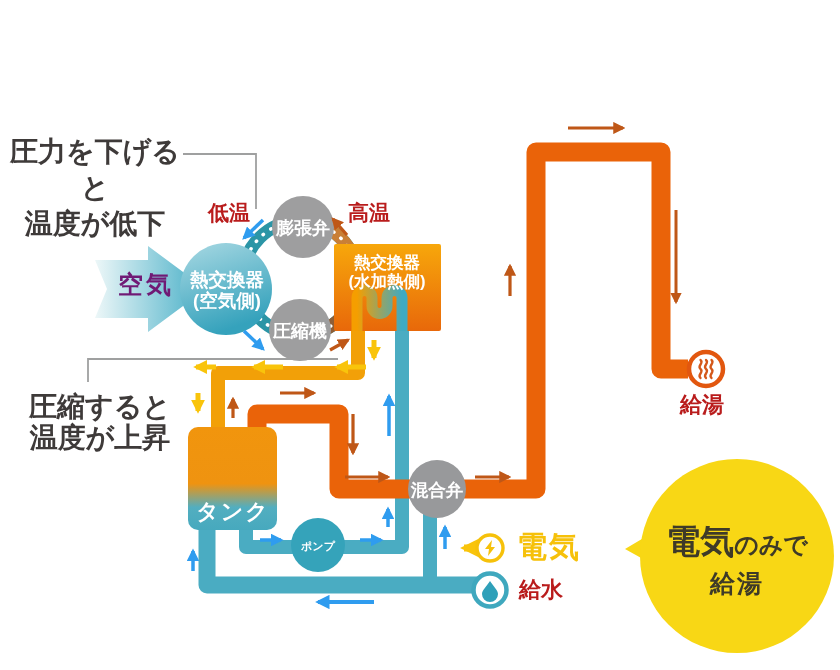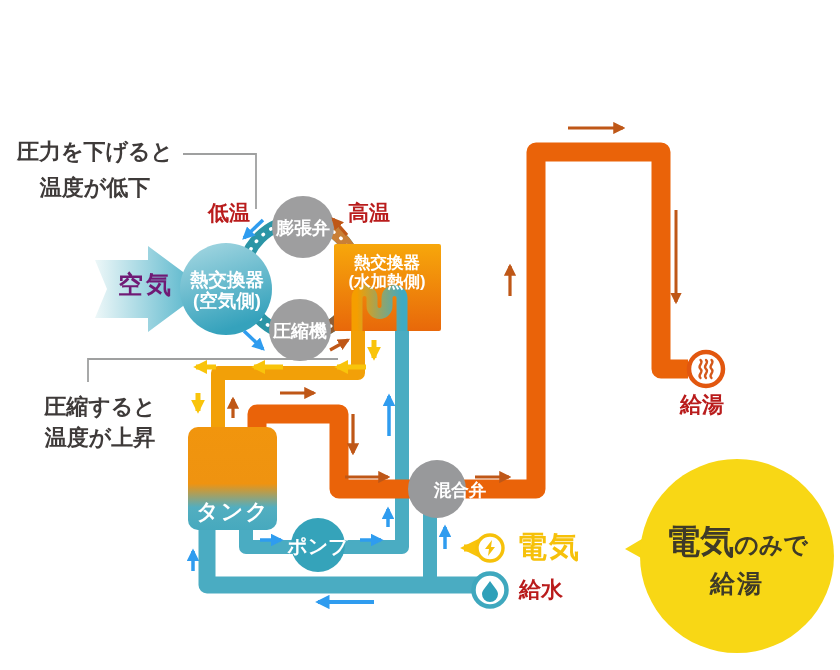--- a/index.html
+++ b/index.html
@@ -1,30 +1,30 @@
 <!DOCTYPE html>
 <html><head>
 <meta charset="utf-8">
 <style>
   html,body{margin:0;padding:0;background:#fff;}
   #stage{position:relative;width:840px;height:670px;background:#fff;overflow:hidden;
          font-family:"Liberation Sans","DejaVu Sans",sans-serif;}
   #pipes{position:absolute;left:0;top:0;}
   .txt{position:absolute;transform:translate(-50%,-50%);white-space:nowrap;
        color:#b91c1c;font-weight:bold;}
-  .ann{color:#3E3A39;font-weight:bold;font-size:22px;text-align:center;line-height:36px;}
+  .ann{color:#3E3A39;font-weight:bold;font-size:28px;text-align:center;line-height:36px;}
   .white{color:#fff;}
   .lbl-temp{font-size:21px;}
   .air-label{color:#701a75;font-size:25px;letter-spacing:3px;}
   .node-air{font-size:18.5px;line-height:21px;text-align:center;}
   .node-sm{font-size:18px;}
   .node-box{font-size:16.5px;line-height:19px;text-align:center;}
   .tank-lbl{font-size:22px;letter-spacing:2px;}
-  .pump-lbl{font-size:20px;}
-  .mix-lbl{font-size:17.5px;margin-left:23px;}
+  .pump-lbl{font-size:11px;}
+  .mix-lbl{font-size:17.5px;}
   .end-lbl{font-size:22px;}
   .elec-lbl{color:#F6C10A;font-size:30px;letter-spacing:2px;}
   .bubble-l1{font-size:24px;color:#3E3A28;}
   .bubble-l1 .em{font-size:34px;}
   .bubble-l2{font-size:25px;color:#3E3A28;letter-spacing:2px;}
 </style>
 </head>
 <body>
 
 <div id="stage">

